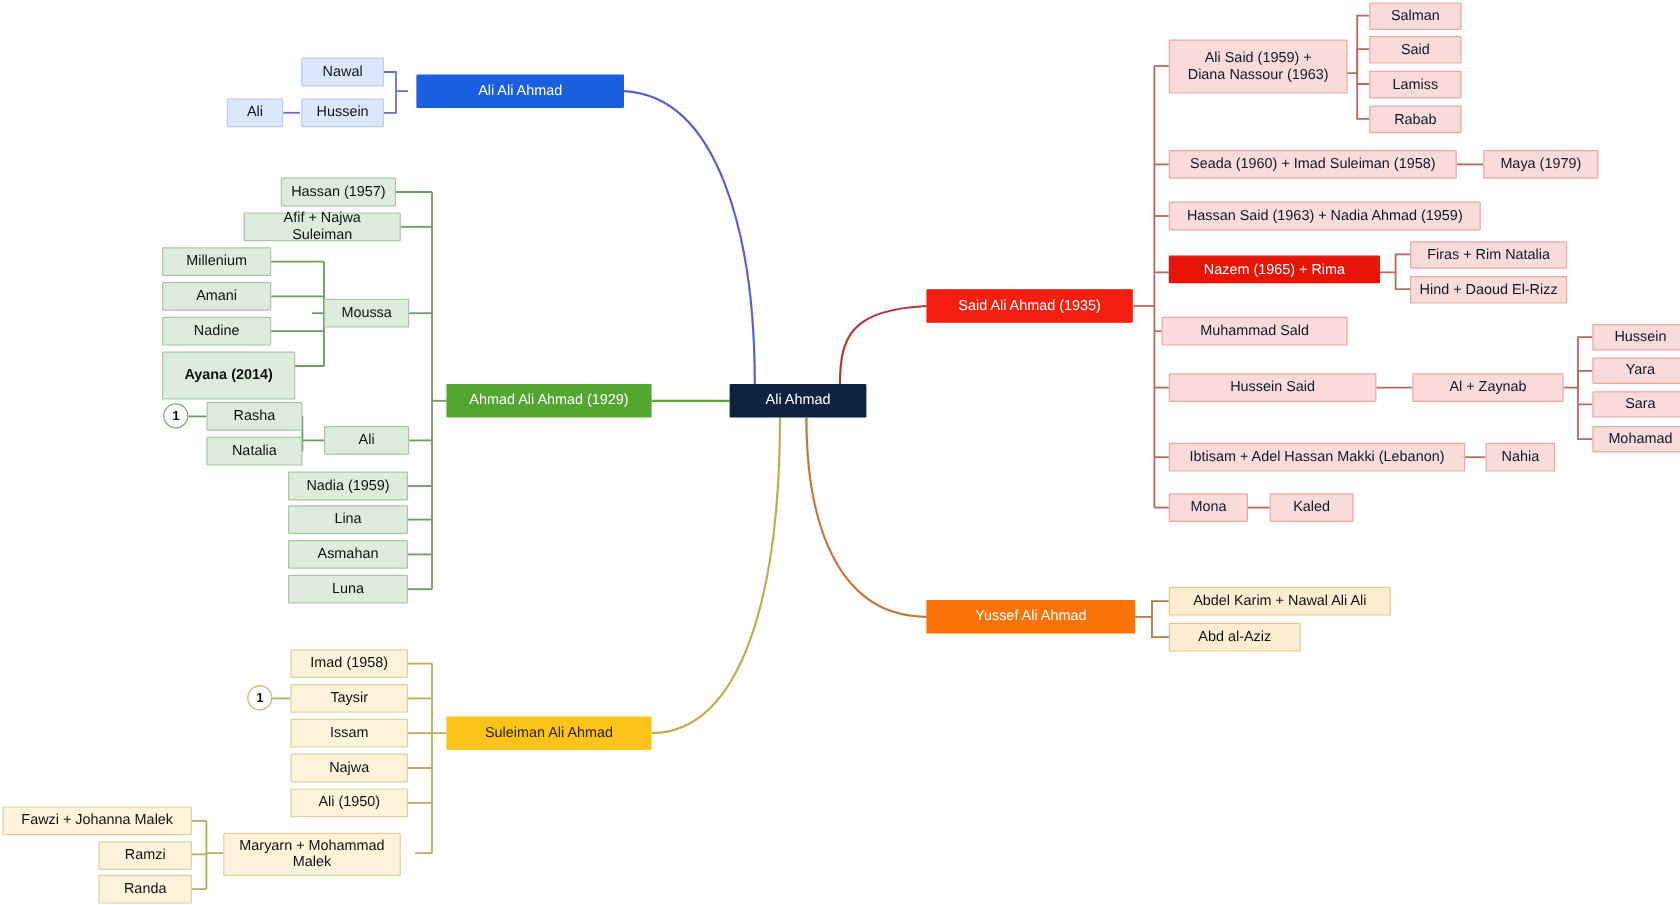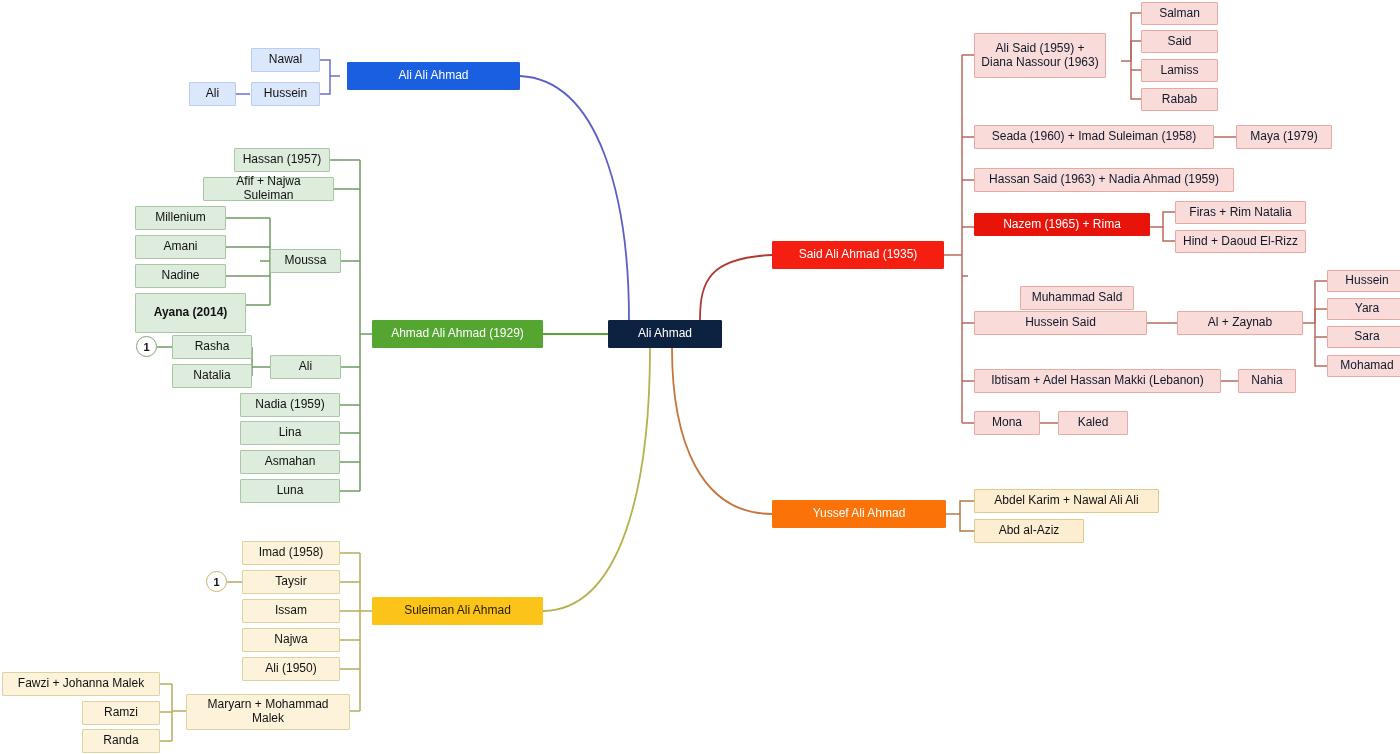--- a/index.html
+++ b/index.html
@@ -274,30 +274,30 @@
   <div class="node n-green-leaf" style="left:135px; top:293px; width:111px; height:40px;font-weight:bold;">Ayana (2014)</div>
 
   <div class="node n-green-leaf" style="left:172px; top:335px; width:80px; height:24px;">Rasha</div>
 
   <div class="node n-green-leaf" style="left:172px; top:364px; width:80px; height:24px;">Natalia</div>
 
   <div class="badge" style="left:136px; top:336px; width:21px; height:21px;">1</div>
 
   <div class="node n-red-main" style="left:772px; top:241px; width:172px; height:28px;">Said Ali Ahmad (1935)</div>
 
-  <div class="node n-red-leaf" style="left:974px; top:33px; width:132px; height:45px;">Ali Said (1959) +
+  <div class="node n-red-leaf" style="left:974px; top:33px; width:149px; height:45px;">Ali Said (1959) +
 Diana Nassour (1963)</div>
 
   <div class="node n-red-leaf" style="left:974px; top:125px; width:240px; height:24px;">Seada (1960) + Imad Suleiman (1958)</div>
 
   <div class="node n-red-leaf" style="left:974px; top:168px; width:260px; height:24px;">Hassan Said (1963) + Nadia Ahmad (1959)</div>
 
   <div class="node n-red-strong" style="left:974px; top:213px; width:176px; height:23px;">Nazem (1965) + Rima</div>
 
-  <div class="node n-red-leaf" style="left:1020px; top:264px; width:114px; height:24px;margin-top:22px;">Muhammad Sald</div>
+  <div class="node n-red-leaf" style="left:968px; top:264px; width:155px; height:24px;">Muhammad Sald</div>
 
   <div class="node n-red-leaf" style="left:974px; top:311px; width:173px; height:24px;">Hussein Said</div>
 
   <div class="node n-red-leaf" style="left:974px; top:369px; width:247px; height:24px;">Ibtisam + Adel Hassan Makki (Lebanon)</div>
 
   <div class="node n-red-leaf" style="left:974px; top:411px; width:66px; height:24px;">Mona</div>
 
   <div class="node n-red-leaf" style="left:1141px; top:2px; width:77px; height:23px;">Salman</div>
 
   <div class="node n-red-leaf" style="left:1141px; top:30px; width:77px; height:23px;">Said</div>
@@ -337,21 +337,21 @@
   <div class="node n-yellow-leaf" style="left:242px; top:541px; width:98px; height:24px;">Imad (1958)</div>
 
   <div class="node n-yellow-leaf" style="left:242px; top:570px; width:98px; height:24px;">Taysir</div>
 
   <div class="node n-yellow-leaf" style="left:242px; top:599px; width:98px; height:24px;">Issam</div>
 
   <div class="node n-yellow-leaf" style="left:242px; top:628px; width:98px; height:24px;">Najwa</div>
 
   <div class="node n-yellow-leaf" style="left:242px; top:657px; width:98px; height:24px;">Ali (1950)</div>
 
-  <div class="node n-yellow-leaf" style="left:186px; top:694px; width:164px; height:36px;">Maryarn + Mohammad
+  <div class="node n-yellow-leaf" style="left:186px; top:694px; width:148px; height:36px;">Maryarn + Mohammad
 Malek</div>
 
   <div class="node n-yellow-leaf" style="left:2px; top:672px; width:158px; height:24px;">Fawzi + Johanna Malek</div>
 
   <div class="node n-yellow-leaf" style="left:82px; top:701px; width:78px; height:24px;">Ramzi</div>
 
   <div class="node n-yellow-leaf" style="left:82px; top:729px; width:78px; height:24px;">Randa</div>
 
   <div class="badge yellow" style="left:206px; top:571px; width:21px; height:21px;">1</div>
 

